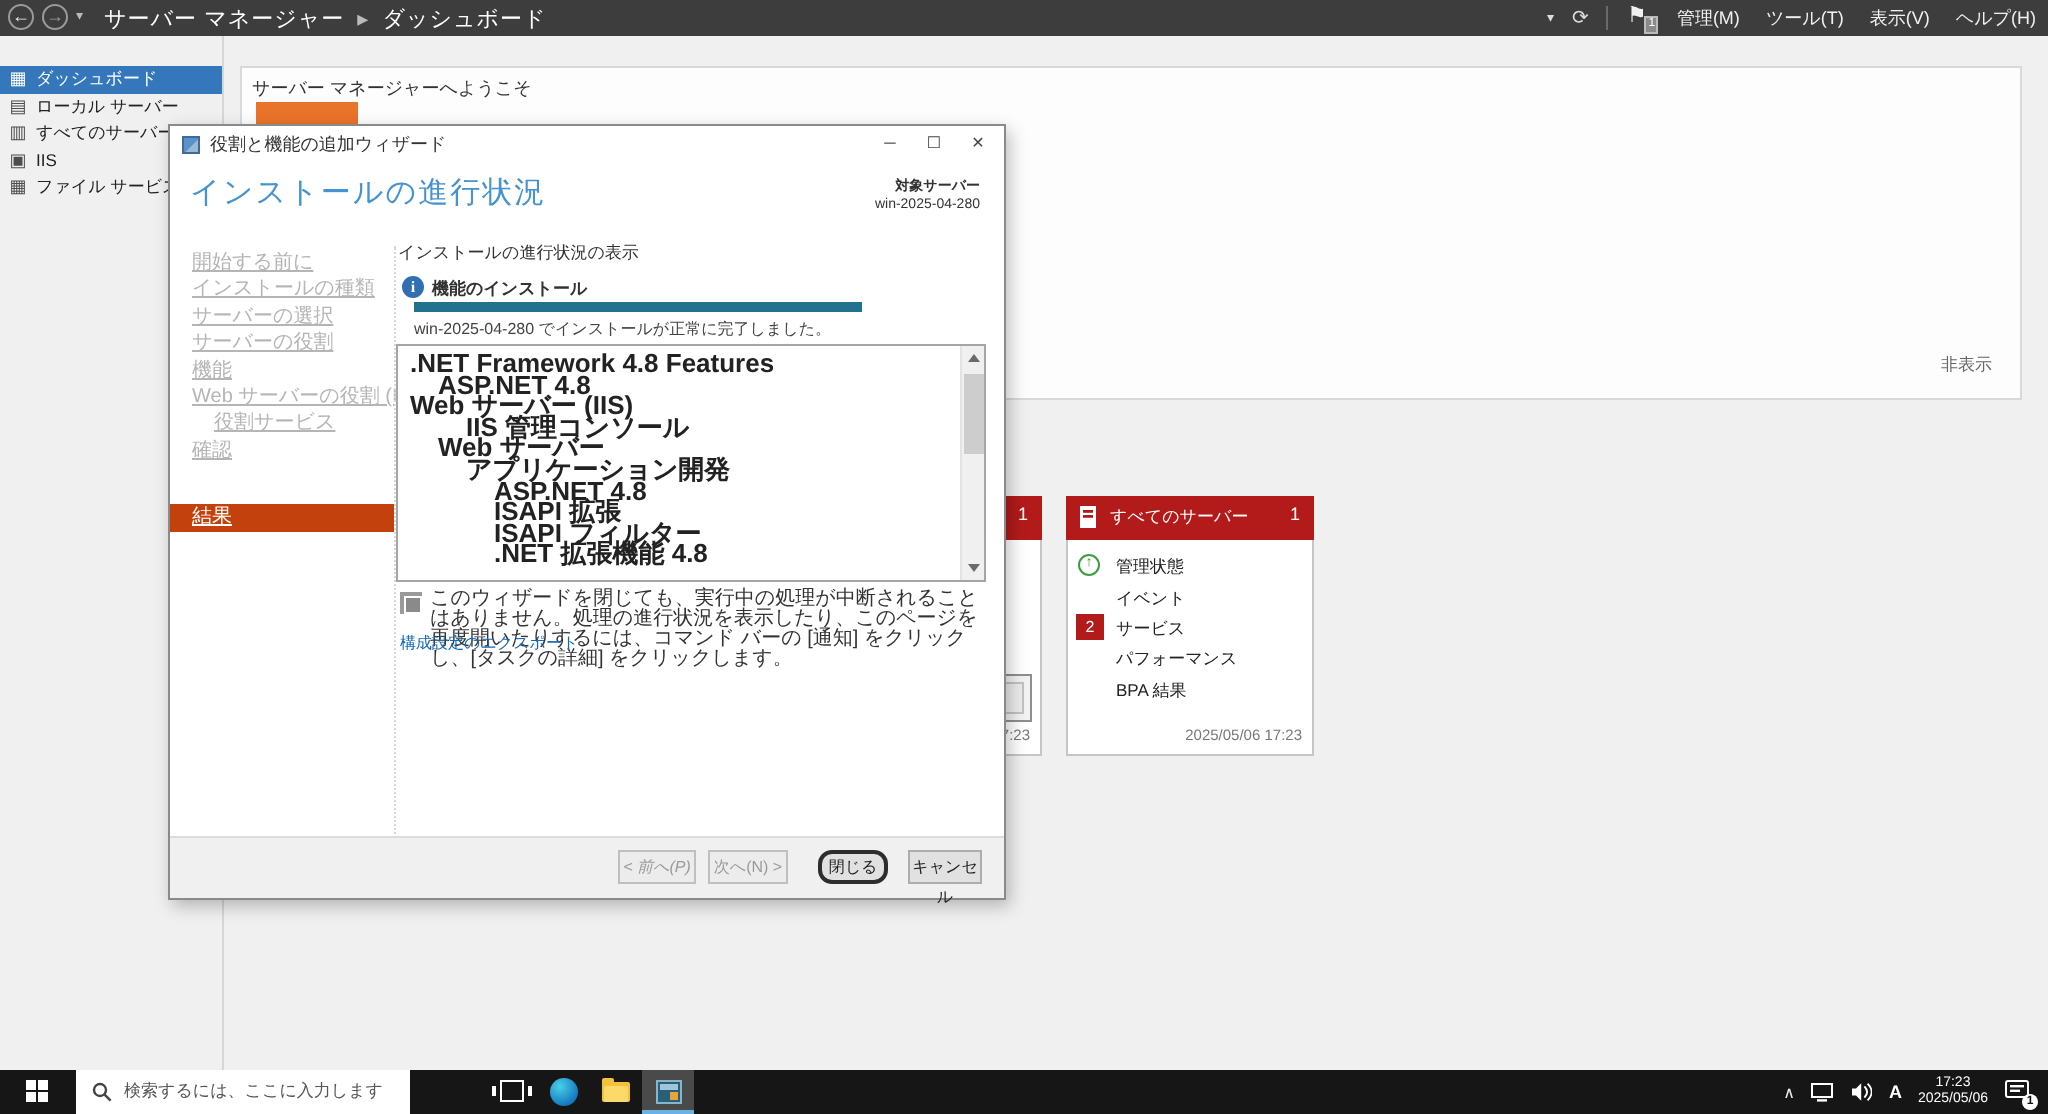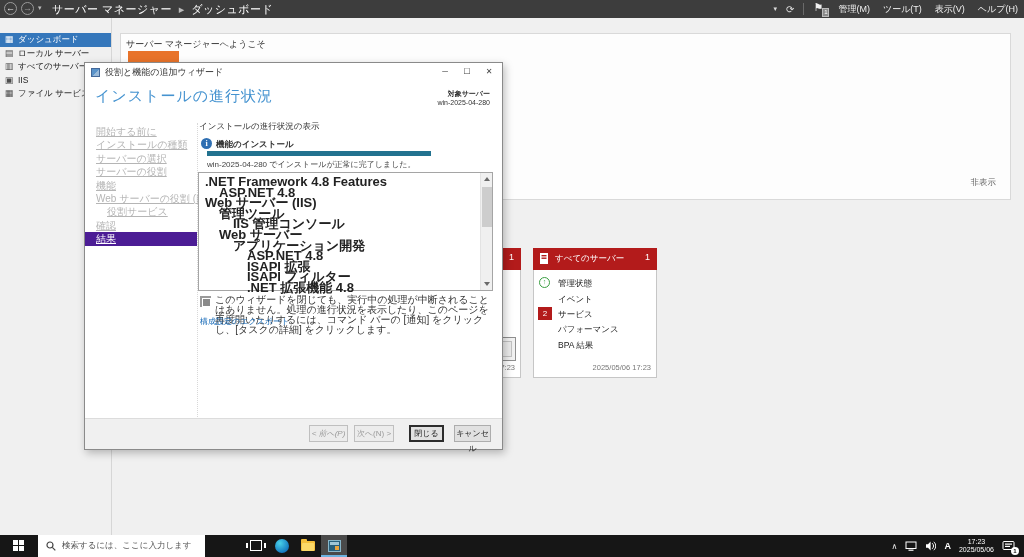--- a/index.html
+++ b/index.html
@@ -53,21 +53,21 @@
   .wiz-app-icon { width:9px; height:9px; margin:0 5px 0 6px; background:linear-gradient(135deg,#5a93c9 0 55%,#98b9d8 55%); border:1px solid #43689a; }
   .wiz-title { font-size:9px; color:#333; }
   .wiz-ctrls { position:absolute; right:2px; top:0; height:18px; display:flex; }
   .wiz-ctrl { width:22px; height:18px; text-align:center; line-height:17px; font-size:8px; color:#444; }
   .wiz-heading { position:absolute; left:10px; top:24px; font-size:15px; color:#4593d0; letter-spacing:1px; }
   .wiz-target { position:absolute; right:12px; top:26px; text-align:right; font-size:7px; color:#333; line-height:9px; }
   .wiz-target .b { font-weight:bold; }
   .wiz-nav { position:absolute; left:0; top:62px; width:112px; }
   .wiz-nav-item { height:13.4px; line-height:13.4px; font-size:10px; color:#b5b5b5; padding-left:11px; white-space:nowrap;text-decoration:underline; }
   .wiz-nav-item.sub { padding-left:22px; }
-  .wiz-nav-item.sel { background:#4c1d95; color:#fff; }
+  .wiz-nav-item.sel { background:#c2410c; color:#fff;margin-top:20px; }
   .wiz-vsep { position:absolute; left:112px; top:60px; bottom:32px; width:0; border-left:1px dotted #d8d8d8; }
   .wiz-progress-label { position:absolute; left:114px; top:58px; font-size:8.5px; color:#333; }
   .info-icon { position:absolute; left:116px; top:75px; width:11px; height:11px; border-radius:50%; background:#2f6fb2; color:#fff; font-size:8px; font-weight:bold; text-align:center; line-height:11px; font-family:"Liberation Serif","DejaVu Serif",serif; }
   .task-title { position:absolute; left:131px; top:76px; font-size:8.5px; font-weight:bold; color:#333; }
   .progress-bar { position:absolute; left:122px; top:88px; width:224px; height:5px; background:#22728f; }
   .success-msg { position:absolute; left:122px; top:96px; font-size:8px; color:#444; }
   .result-box { position:absolute; left:113px; top:109px; width:295px; height:119px; background:#fff; border:1px solid #a5a5a5; }
   .ti { position:relative; height:10.6px; line-height:10.6px; font-size:13px; font-weight:bold; color:#222; white-space:nowrap; }
   .tree { position:absolute; left:0; top:4px; right:13px; }
   .i0 { padding-left:6px; } .i1 { padding-left:20px; } .i2 { padding-left:34px; } .i3 { padding-left:48px; }
@@ -251,21 +251,20 @@
     <div class="info-icon">i</div>
     <div class="task-title">機能のインストール</div>
     <div class="progress-bar"></div>
     <div class="success-msg">win-2025-04-280 でインストールが正常に完了しました。</div>
 
     <div class="result-box">
       <div class="tree">
         <div class="ti i0">.NET Framework 4.8 Features</div>
         <div class="ti i1">ASP.NET 4.8</div>
         <div class="ti i0">Web サーバー (IIS)</div>
-        <div class="ti i1">管理ツール</div>
         <div class="ti i2">IIS 管理コンソール</div>
         <div class="ti i1">Web サーバー</div>
         <div class="ti i2">アプリケーション開発</div>
         <div class="ti i3">ASP.NET 4.8</div>
         <div class="ti i3">ISAPI 拡張</div>
         <div class="ti i3">ISAPI フィルター</div>
         <div class="ti i3">.NET 拡張機能 4.8</div>
       </div>
       <div class="scrollbar">
         <div class="sb-btn sb-up">
@@ -280,21 +279,21 @@
 
     <div class="note-icon">
         <span class="pg"></span>
       </div>
     <div class="note-text">このウィザードを閉じても、実行中の処理が中断されることはありません。処理の進行状況を表示したり、このページを再度開いたりするには、コマンド バーの [通知] をクリックし、[タスクの詳細] をクリックします。</div>
     <div class="export-link">構成設定のエクスポート</div>
 
     <div class="wiz-footer">
       <div class="wbtn disabled" style="left:224px; width:39px;font-style:italic;">&lt; 前へ(P)</div>
       <div class="wbtn disabled" style="left:269px; width:40px;">次へ(N) &gt;</div>
-      <div class="wbtn default" style="left:324px; width:35px;">閉じる</div>
+      <div class="wbtn default" style="left:324px; width:35px;border-radius:7px;">閉じる</div>
       <div class="wbtn" style="left:369px; width:37px;">キャンセル</div>
     </div>
   </div>
 
   <div class="taskbar">
     <div class="start-btn">
       <span class="win-logo">
           <span></span>
           <span></span>
           <span></span>

